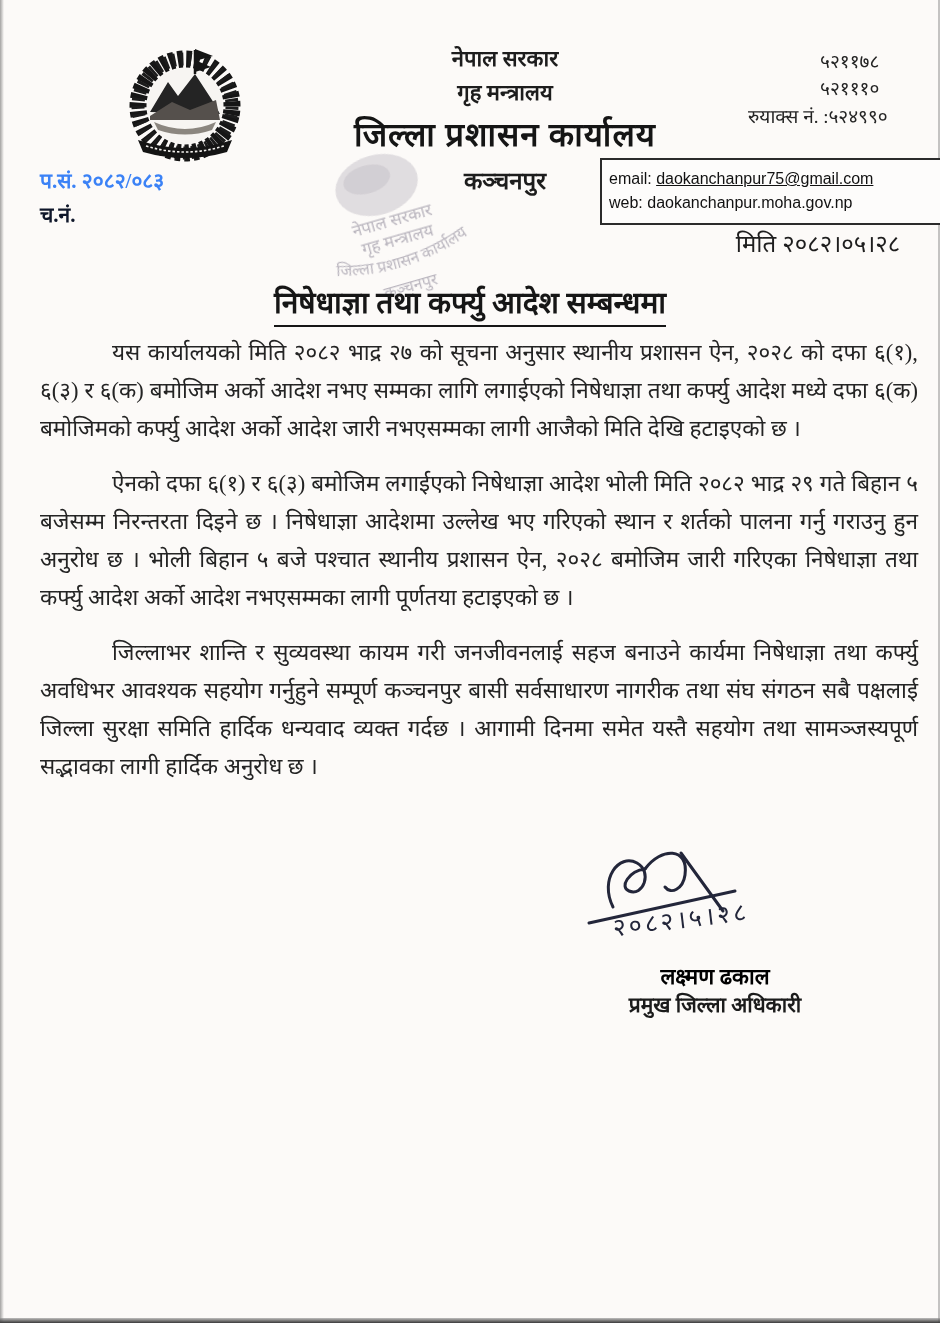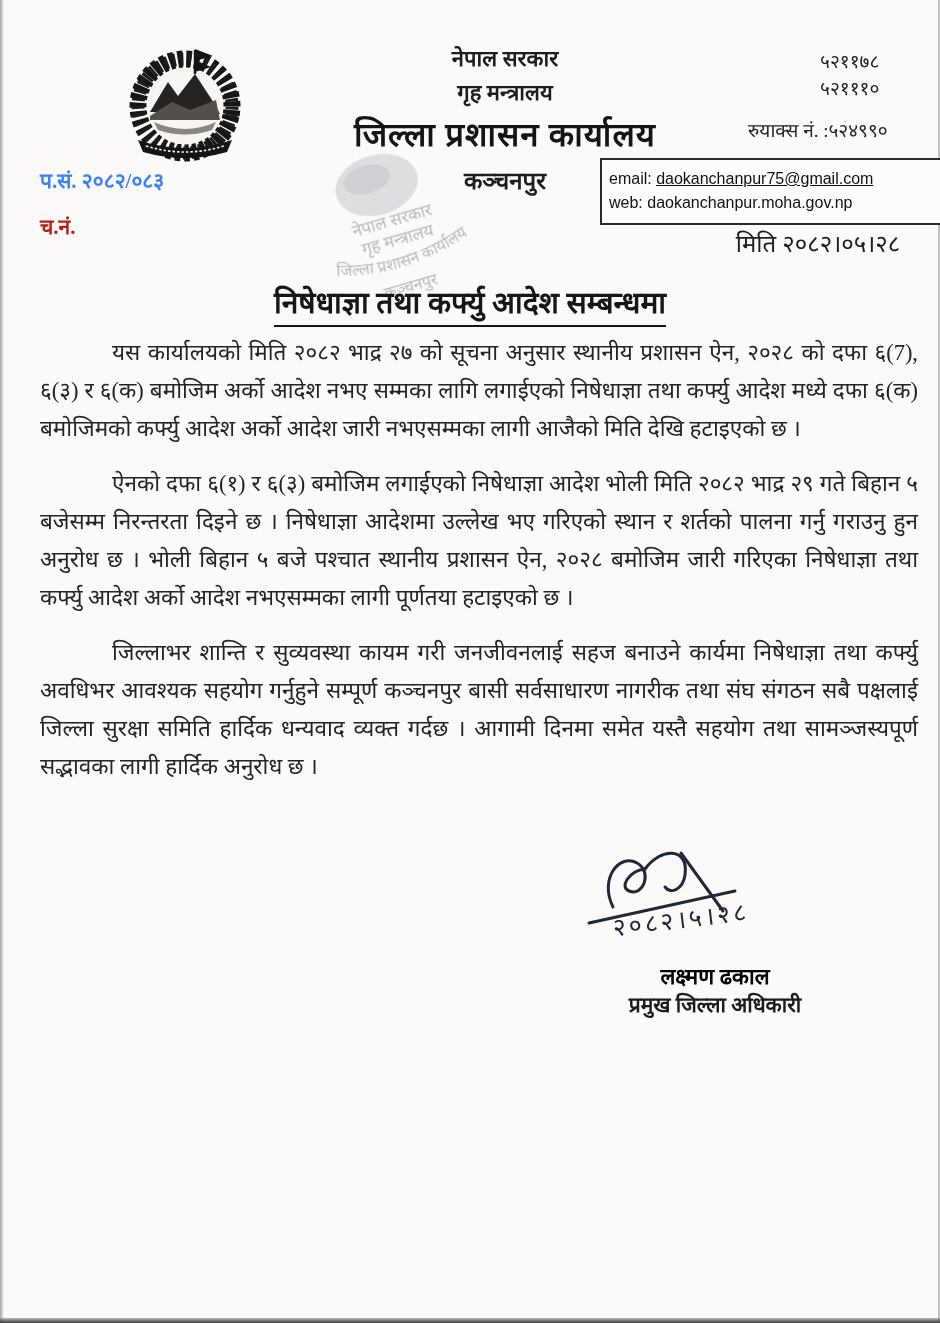--- a/index.html
+++ b/index.html
@@ -27,24 +27,24 @@
   .center-head { position:absolute; left:330px; top:42px; width:350px; text-align:center; }
   .gov-line      { font-size:22px; font-weight:700; line-height:34px; color:#1d1d1d; }
   .ministry-line { font-size:22px; font-weight:700; line-height:34px; color:#1d1d1d; }
   .office-line   { font-size:33px; font-weight:700; line-height:46px; margin-top:2px; color:#151515; letter-spacing:1px; }
   .district-line { font-size:24px; font-weight:700; line-height:34px; margin-top:6px; color:#1d1d1d; }
 
   .phone-block { position:absolute; left:748px; top:48px; width:188px;
                  font-size:19px; line-height:27px; color:#242424; }
   .phone-row-first { white-space:nowrap; }
   .phone-row-rest  { margin-left:72px; }
-  .fax-row { white-space:nowrap; margin-top:15px; }
+  .fax-row { white-space:nowrap; margin-top:1px; }
 
   .refno    { position:absolute; left:40px;  top:166px; font-size:21px; font-weight:700; color:#3b82f6; }
-  .dispatch { position:absolute; left:40px;  top:212px; font-size:21px; font-weight:700; color:#b91c1c; }
+  .dispatch { position:absolute; left:40px;  top:200px; font-size:21px; font-weight:700; color:#0f172a; }
 
   .contact-box { position:absolute; left:600px; top:158px; width:380px;
                  border:2px solid #2b2b2b; background:#fdfcfb;
                  padding:7px 12px 8px 7px;
                  font-family:"Liberation Sans","DejaVu Sans",sans-serif;
                  font-size:16px; line-height:24px; color:#111; }
   .email-link { text-decoration:underline; color:#111; }
 
   .date-line { position:absolute; left:700px; top:226px; width:236px;
                font-size:24px; color:#1e1e1e; white-space:nowrap;text-align:center; }
@@ -140,21 +140,21 @@
       </text>
       <text x="105" y="150" text-anchor="middle" font-size="16" fill="#837d8f">कञ्चनपुर</text>
     </svg>
   </div>
 
   <div class="subject">
     <span>निषेधाज्ञा तथा कर्फ्यु आदेश सम्बन्धमा</span>
   </div>
 
   <div class="body-text">
-    <p>यस कार्यालयको मिति २०८२ भाद्र २७ को सूचना अनुसार स्थानीय प्रशासन ऐन, २०२८ को दफा ६(7), ६(३) र ६(क) बमोजिम अर्को आदेश नभए सम्मका लागि लगाईएको निषेधाज्ञा तथा कर्फ्यु आदेश मध्ये दफा ६(क) बमोजिमको कर्फ्यु आदेश अर्को आदेश जारी नभएसम्मका लागी आजैको मिति देखि हटाइएको छ ।</p>
+    <p>यस कार्यालयको मिति २०८२ भाद्र २७ को सूचना अनुसार स्थानीय प्रशासन ऐन, २०२८ को दफा ६(१), ६(३) र ६(क) बमोजिम अर्को आदेश नभए सम्मका लागि लगाईएको निषेधाज्ञा तथा कर्फ्यु आदेश मध्ये दफा ६(क) बमोजिमको कर्फ्यु आदेश अर्को आदेश जारी नभएसम्मका लागी आजैको मिति देखि हटाइएको छ ।</p>
     <p>ऐनको दफा ६(१) र ६(३) बमोजिम लगाईएको निषेधाज्ञा आदेश भोली मिति २०८२ भाद्र २९ गते बिहान ५ बजेसम्म निरन्तरता दिइने छ । निषेधाज्ञा आदेशमा उल्लेख भए गरिएको स्थान र शर्तको पालना गर्नु गराउनु हुन अनुरोध छ । भोली बिहान ५ बजे पश्चात स्थानीय प्रशासन ऐन, २०२८ बमोजिम जारी गरिएका निषेधाज्ञा तथा कर्फ्यु आदेश अर्को आदेश नभएसम्मका लागी पूर्णतया हटाइएको छ ।</p>
     <p>जिल्लाभर शान्ति र सुव्यवस्था कायम गरी जनजीवनलाई सहज बनाउने कार्यमा निषेधाज्ञा तथा कर्फ्यु अवधिभर आवश्यक सहयोग गर्नुहुने सम्पूर्ण कञ्चनपुर बासी सर्वसाधारण नागरीक तथा संघ संगठन सबै पक्षलाई जिल्ला सुरक्षा समिति हार्दिक धन्यवाद व्यक्त गर्दछ । आगामी दिनमा समेत यस्तै सहयोग तथा सामञ्जस्यपूर्ण सद्भावका लागी हार्दिक अनुरोध छ ।</p>
   </div>
 
   <div class="sign-art">
     <svg viewBox="0 0 230 120" width="230" height="120">
       <g fill="none" stroke="#23263a" stroke-width="3" stroke-linecap="round">
         <path d="M28 62 C 14 34, 34 8, 52 18 C 68 27, 58 52, 44 46 C 34 42, 44 26, 60 24"></path>
         <path d="M60 24 C 76 2, 104 2, 100 30 C 98 44, 86 50, 80 42"></path>
         <path d="M96 8 L 138 66"></path>

